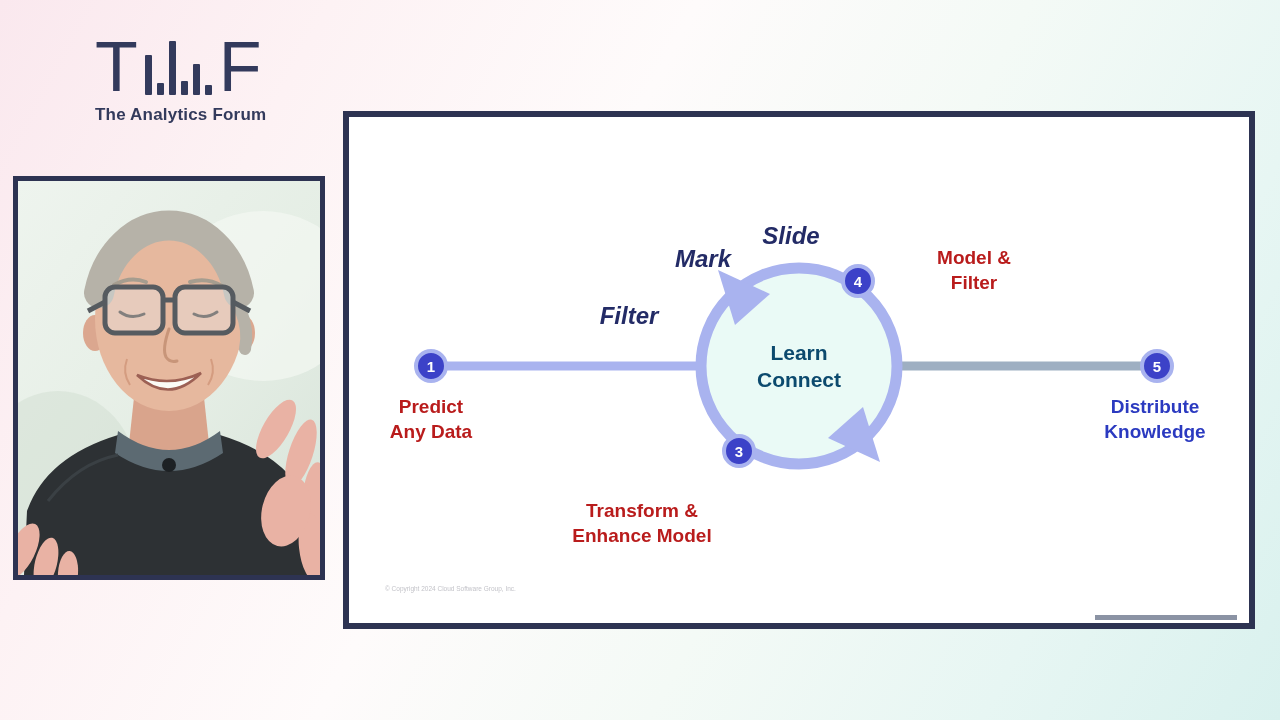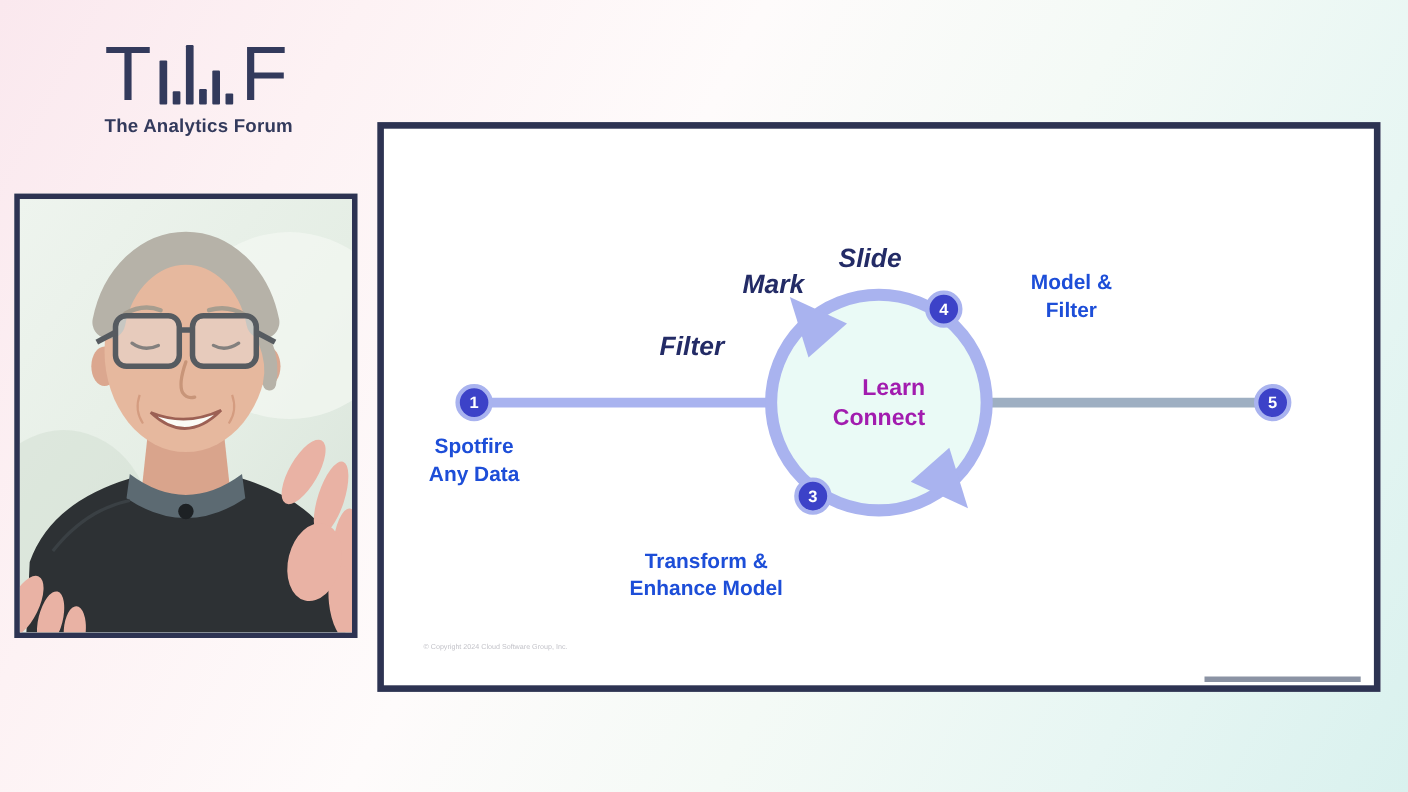--- a/index.html
+++ b/index.html
@@ -30,23 +30,23 @@
   .slide{position:absolute;left:343px;top:111px;width:900px;height:506px;
     background:#ffffff;border:6px solid #2d3352;}
   .diagram-svg{position:absolute;left:0;top:0;}
 
   .badge{position:absolute;width:26px;height:26px;border-radius:50%;
     background:#3c42c8;border:4px solid #a9b3ef;color:#ffffff;
     font-weight:700;font-size:15px;display:flex;align-items:center;justify-content:center;
     transform:translate(-50%,-50%);}
 
   .label{position:absolute;transform:translate(-50%,-50%);text-align:center;
-    color:#1d4ed8;font-weight:600;font-size:19px;line-height:25px;white-space:nowrap;}
+    color:#b91c1c;font-weight:600;font-size:19px;line-height:25px;white-space:nowrap;}
   .label-distribute{color:#2b3ac0;font-weight:700;}
-  .label-center{font-size:21px;line-height:27px;color:#a21caf;text-align:right;}
+  .label-center{font-size:21px;line-height:27px;color:#0c4a6e;}
   .cue{position:absolute;transform:translate(-50%,-50%);font-style:italic;
     font-weight:700;font-size:24px;color:#232b66;white-space:nowrap;margin-top:44px;}
 
   .copyright{position:absolute;left:36px;top:468px;font-size:10px;color:#c3c3c9;
     transform:scale(0.65);transform-origin:left top;white-space:nowrap;}
   .slide-bottombar{position:absolute;left:746px;top:498px;width:142px;height:5px;background:#8b93a4;}
 
   
   .spotfire{position:absolute;left:1100px;top:654px;display:flex;align-items:center;color:#2d3450;}
   .spotfire-word{font-size:30px;font-weight:500;margin-left:8px;letter-spacing:0.2px;}
@@ -153,30 +153,34 @@
       <polygon points="369,153 421,177 386,208" fill="#a9b3ef"></polygon>
       <polygon points="531,345 479,321 514,290" fill="#a9b3ef"></polygon>
     </svg>
 
     <div class="badge" style="left:82px;top:249px;">1</div>
     <div class="badge" style="left:390px;top:334px;">3</div>
     <div class="badge" style="left:509px;top:164px;">4</div>
     <div class="badge" style="left:808px;top:249px;">5</div>
 
     <div class="label" style="left:82px;top:302px;">
-      <div>Spotfire</div>
+      <div>Predict</div>
       <div>Any Data</div>
     </div>
     <div class="label" style="left:293px;top:366px;margin-top:40px;">
       <div>Transform &amp;</div>
       <div>Enhance Model</div>
     </div>
     <div class="label" style="left:625px;top:153px;">
       <div>Model &amp;</div>
       <div>Filter</div>
+    </div>
+    <div class="label label-distribute" style="left:806px;top:302px;">
+      <div>Distribute</div>
+      <div>Knowledge</div>
     </div>
 
     <div class="label label-center" style="left:450px;top:249px;">
       <div>Learn</div>
       <div>Connect</div>
     </div>
 
     <div class="cue" style="left:280px;top:155px;">Filter</div>
     <div class="cue" style="left:354px;top:98px;">Mark</div>
     <div class="cue" style="left:442px;top:75px;">Slide</div>

